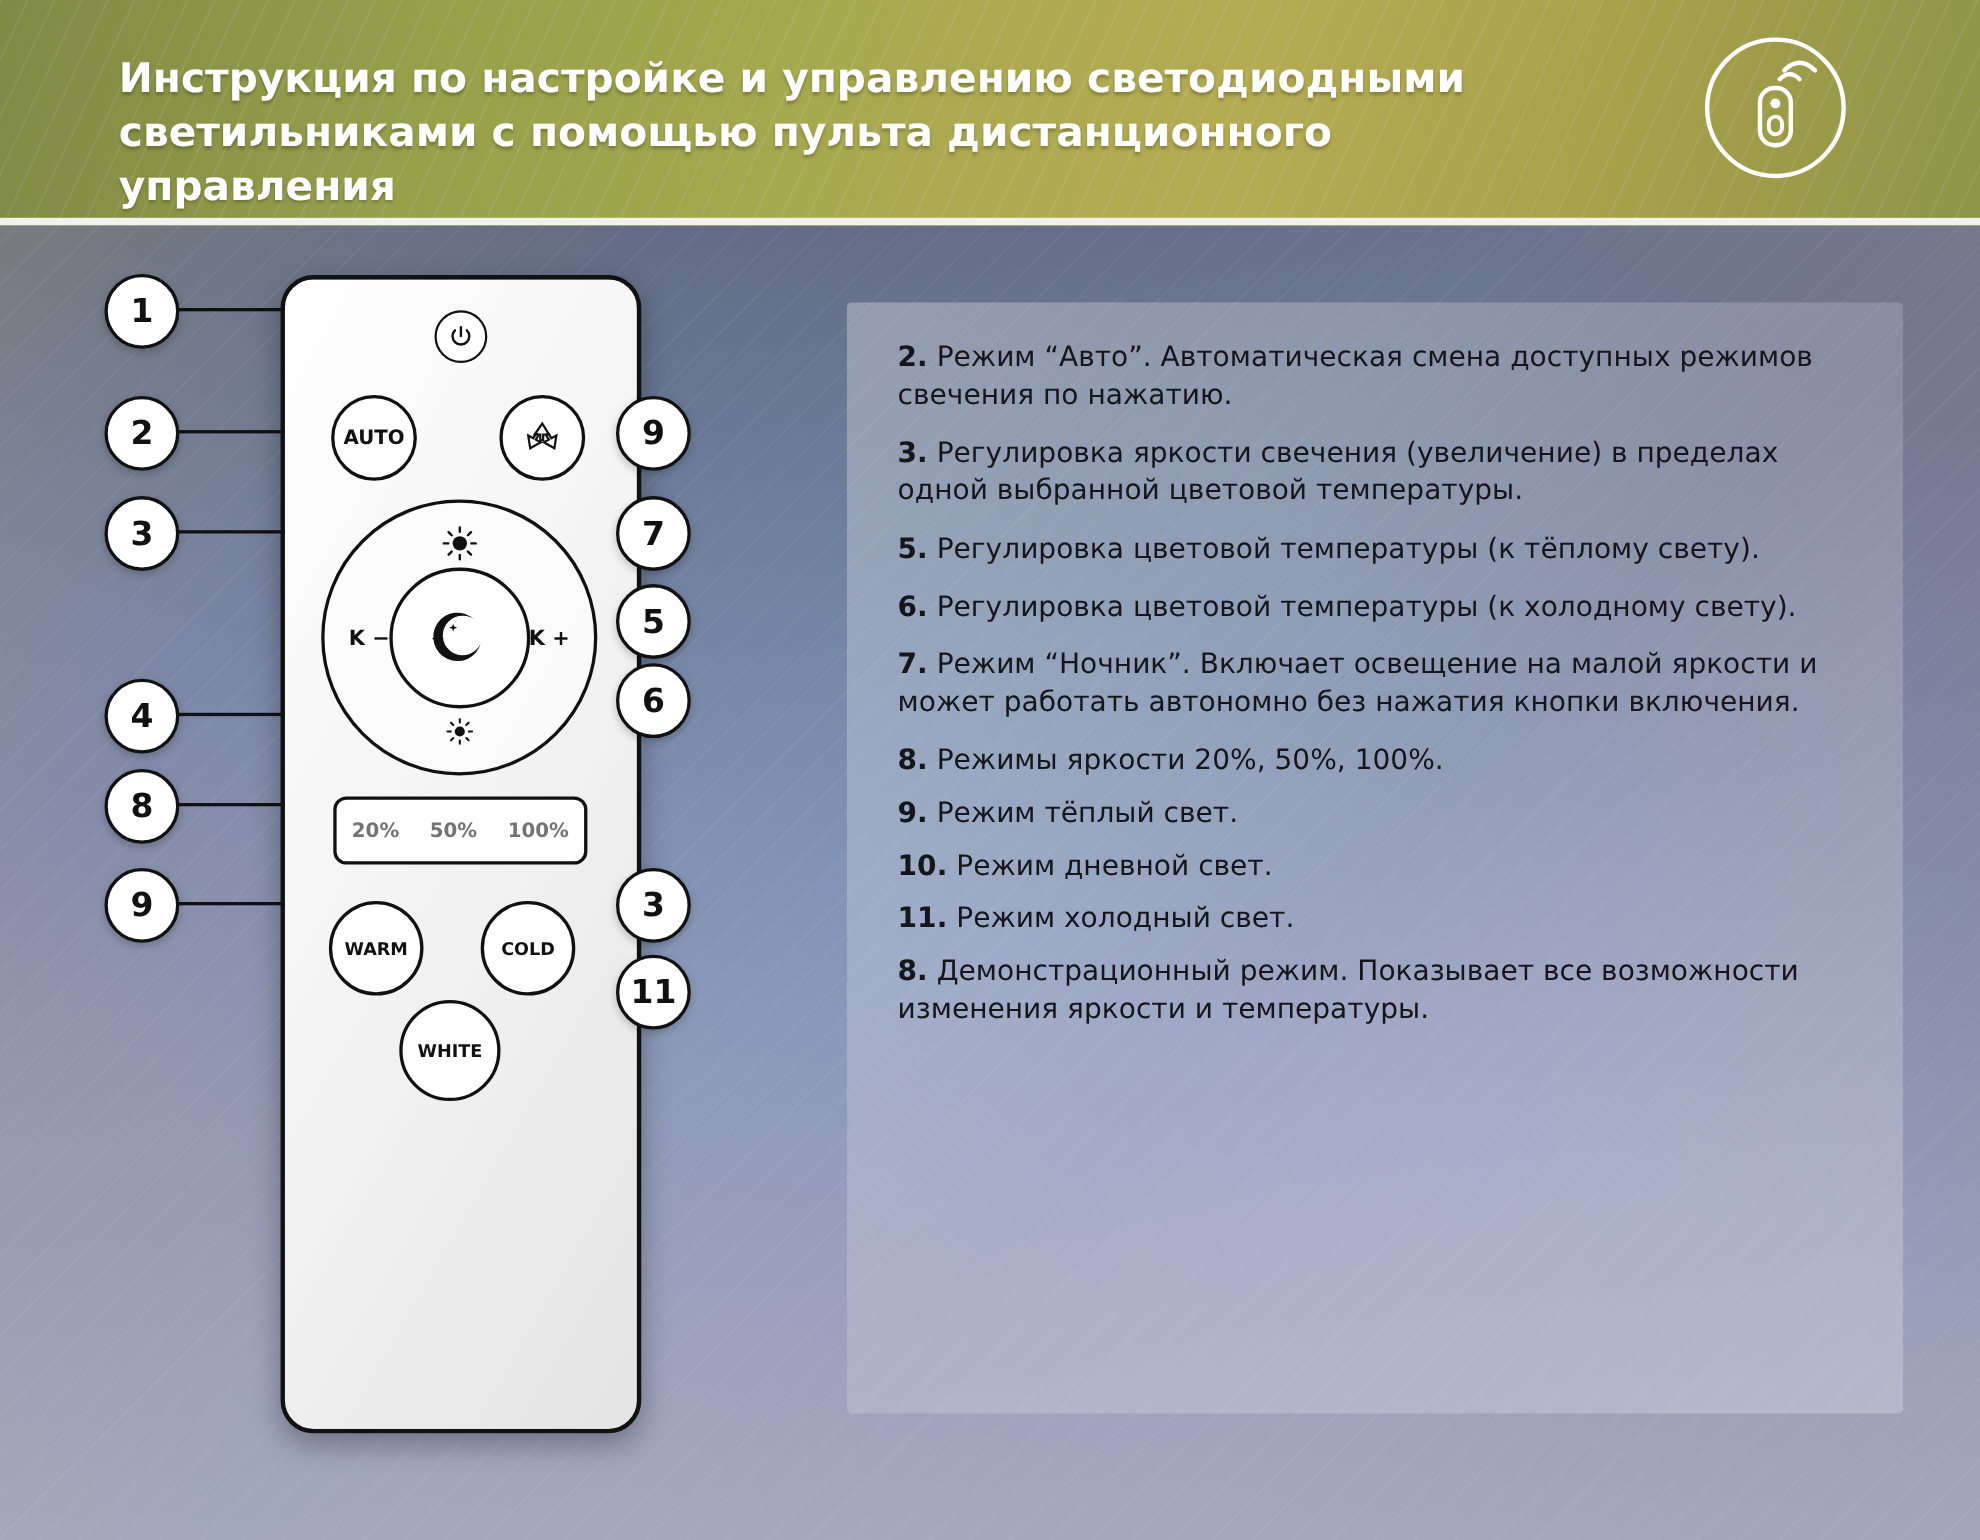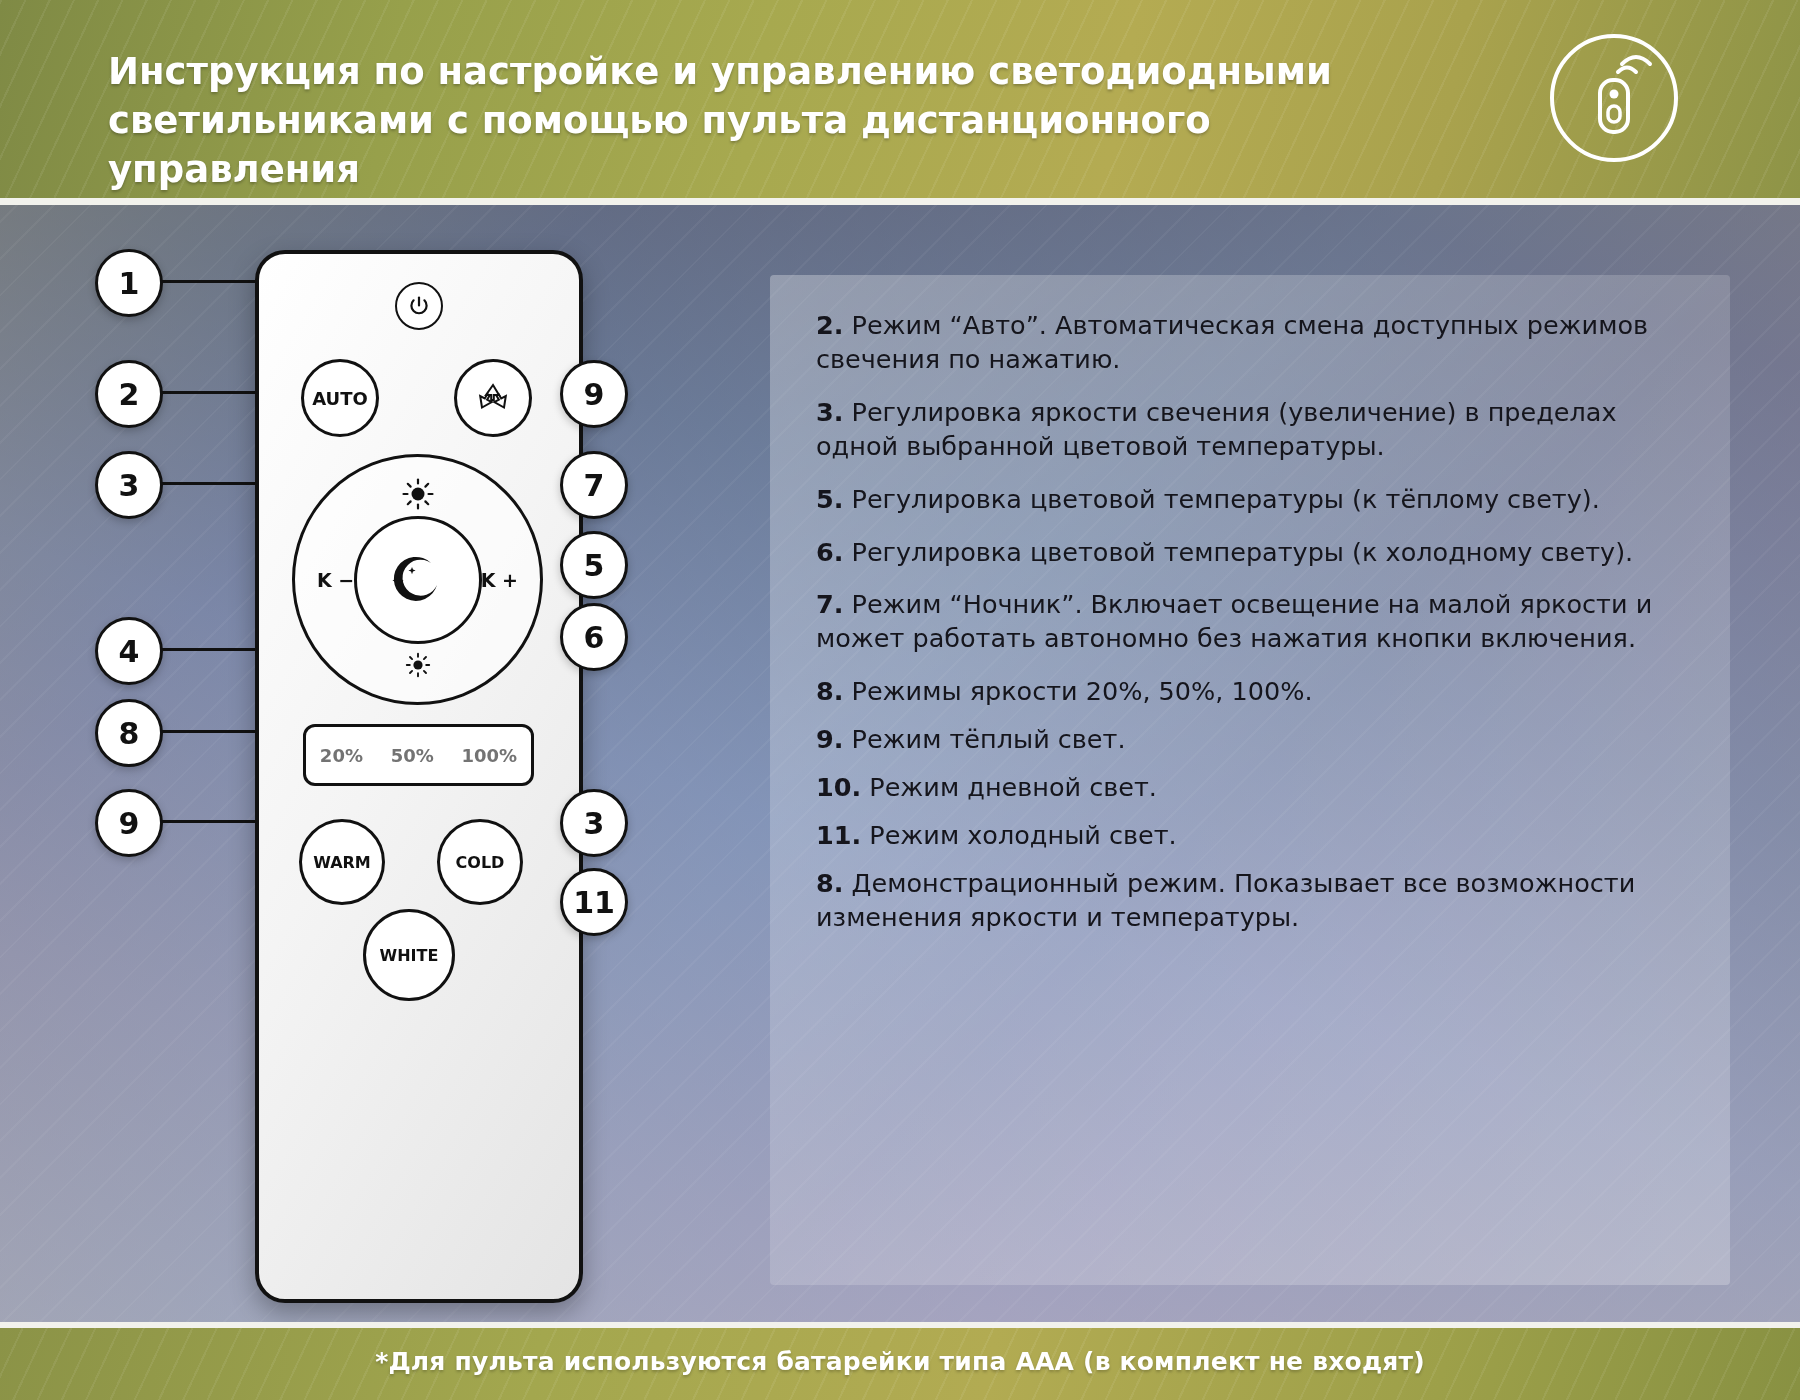--- a/index.html
+++ b/index.html
@@ -261,18 +261,14 @@
     <div class="item"><b>5.</b><span> Регулировка цветовой температуры (к тёплому свету).</span></div>
     <div class="item"><b>6.</b><span> Регулировка цветовой температуры (к холодному свету).</span></div>
     <div class="item"><b>7.</b><span> Режим “Ночник”. Включает освещение на малой яркости и может работать автономно без нажатия кнопки включения.</span></div>
     <div class="item tight"><b>8.</b><span> Режимы яркости 20%, 50%, 100%.</span></div>
     <div class="item tight"><b>9.</b><span> Режим тёплый свет.</span></div>
     <div class="item tight"><b>10.</b><span> Режим дневной свет.</span></div>
     <div class="item tight"><b>11.</b><span> Режим холодный свет.</span></div>
     <div class="item"><b>8.</b><span> Демонстрационный режим. Показывает все возможности изменения яркости и температуры.</span></div>
   </div>
 
-  <div id="footer">
-    <div class="hl"></div>
-    <div id="footer-note">*Для пульта используются батарейки типа ААА (в комплект не входят)</div>
-  </div>
 
 </div>
 
 </body></html>

